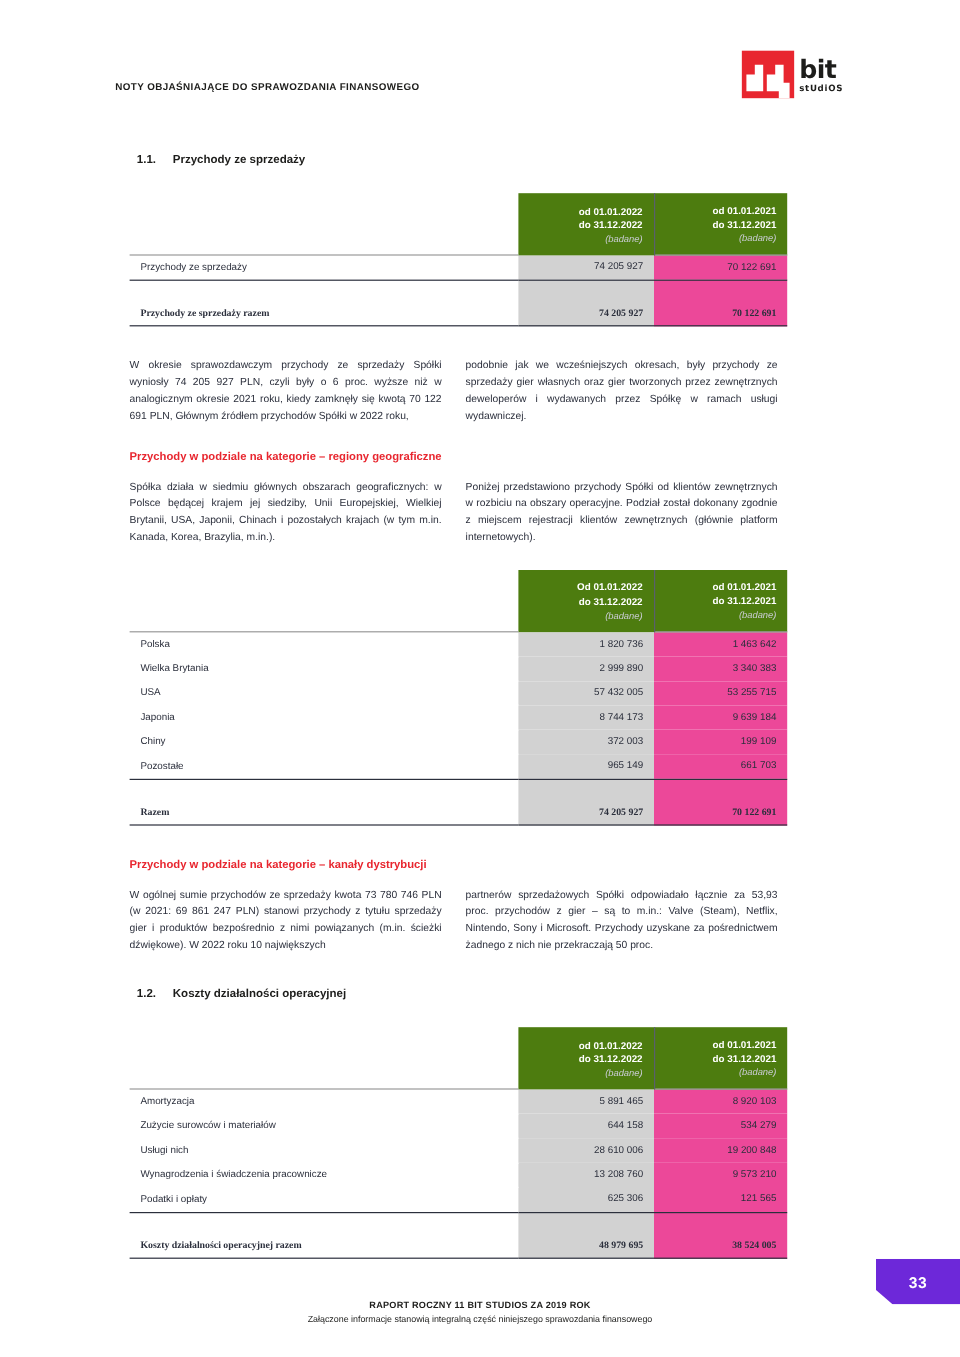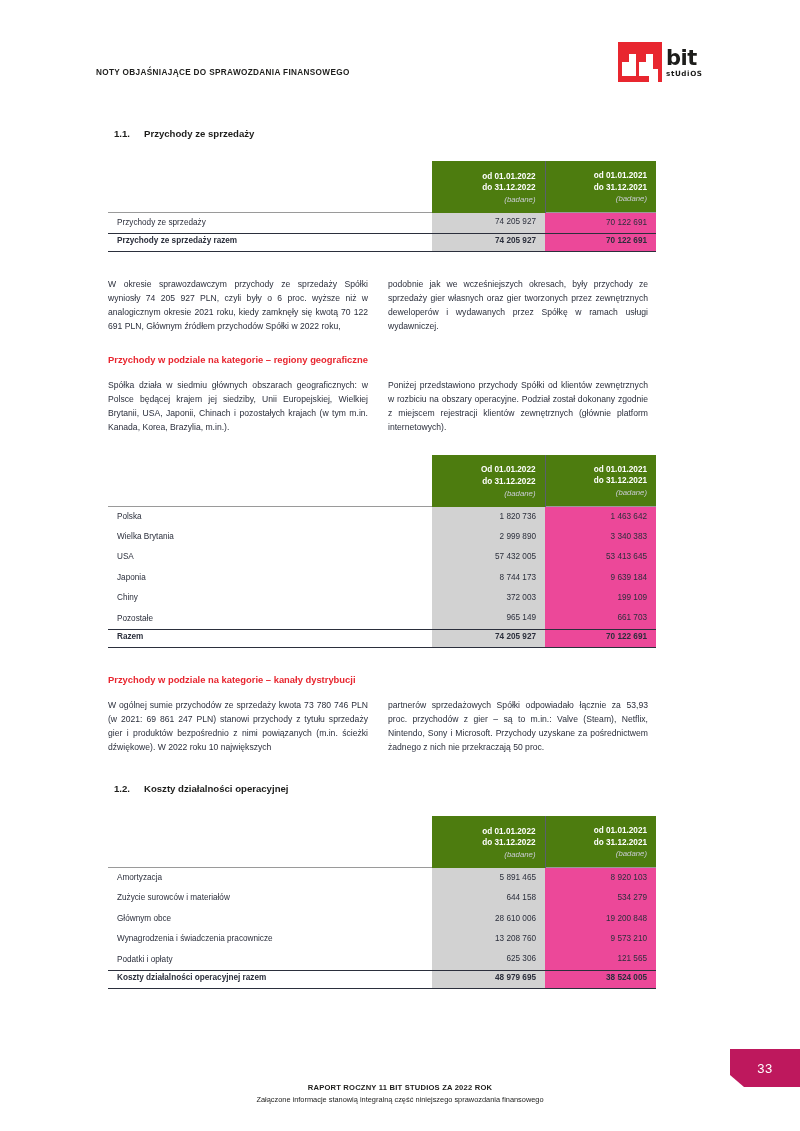--- a/index.html
+++ b/index.html
@@ -197,22 +197,23 @@
   }
   table.fin tbody tr.first-body td.v2 {
     border-top: 1px solid #9a9a9a;
   }
 
   
   table.fin tr.total td {
     font-weight: bold;
     border-top: 1.6px solid #2b2f3c;
     border-bottom: 1.6px solid #2b2f3c;
-    padding-top: 2px;
+    padding-top: 22px;
     padding-bottom: 5px;
+    font-family: Liberation Serif, serif;
   }
   table.fin tr.total td.v1 { background: #d2d2d2; }
 
   .table-block { margin-bottom: 26px; }
 
   
   .footer {
     position: absolute;
     left: 0;
     bottom: 26px;
@@ -231,24 +232,24 @@
     font-size: 7.4px;
     color: #1d1d1b;
     line-height: 1.5;
   }
   .page-badge {
     position: absolute;
     right: 0;
     bottom: 18px;
     width: 70px;
     height: 38px;
-    background: #be185d;
+    background: #6d28d9;
     color: #ffffff;
     font-size: 13px;
-    font-weight: normal;
+    font-weight: bold;
     display: flex;
     align-items: center;
     justify-content: center;
     clip-path: polygon(0 0, 100% 0, 100% 100%, 14px 100%, 0 calc(100% - 12px));
     letter-spacing: 0.5px;
   }
 </style>
 </head>
 <body>
 
@@ -366,21 +367,21 @@
             <td class="v2">1 463 642</td>
           </tr>
           <tr>
             <td class="label">Wielka Brytania</td>
             <td class="v1">2 999 890</td>
             <td class="v2">3 340 383</td>
           </tr>
           <tr>
             <td class="label">USA</td>
             <td class="v1">57 432 005</td>
-            <td class="v2">53 413 645</td>
+            <td class="v2">53 255 715</td>
           </tr>
           <tr>
             <td class="label">Japonia</td>
             <td class="v1">8 744 173</td>
             <td class="v2">9 639 184</td>
           </tr>
           <tr>
             <td class="label">Chiny</td>
             <td class="v1">372 003</td>
             <td class="v2">199 109</td>
@@ -442,21 +443,21 @@
             <td class="label">Amortyzacja</td>
             <td class="v1">5 891 465</td>
             <td class="v2">8 920 103</td>
           </tr>
           <tr>
             <td class="label">Zużycie surowców i materiałów</td>
             <td class="v1">644 158</td>
             <td class="v2">534 279</td>
           </tr>
           <tr>
-            <td class="label">Głównym obce</td>
+            <td class="label">Usługi nich</td>
             <td class="v1">28 610 006</td>
             <td class="v2">19 200 848</td>
           </tr>
           <tr>
             <td class="label">Wynagrodzenia i świadczenia pracownicze</td>
             <td class="v1">13 208 760</td>
             <td class="v2">9 573 210</td>
           </tr>
           <tr>
             <td class="label">Podatki i opłaty</td>
@@ -468,20 +469,20 @@
             <td class="v1">48 979 695</td>
             <td class="v2">38 524 005</td>
           </tr>
         </tbody>
       </table>
     </div>
 
   </div>
 
   <div class="footer">
-    <div class="footer-line1">RAPORT ROCZNY 11 BIT STUDIOS ZA 2022 ROK</div>
+    <div class="footer-line1">RAPORT ROCZNY 11 BIT STUDIOS ZA 2019 ROK</div>
     <div class="footer-line3">Załączone informacje stanowią integralną część niniejszego sprawozdania finansowego</div>
     <div class="page-badge">
       <span>33</span>
     </div>
   </div>
 
 </div>
 
 </body></html>

